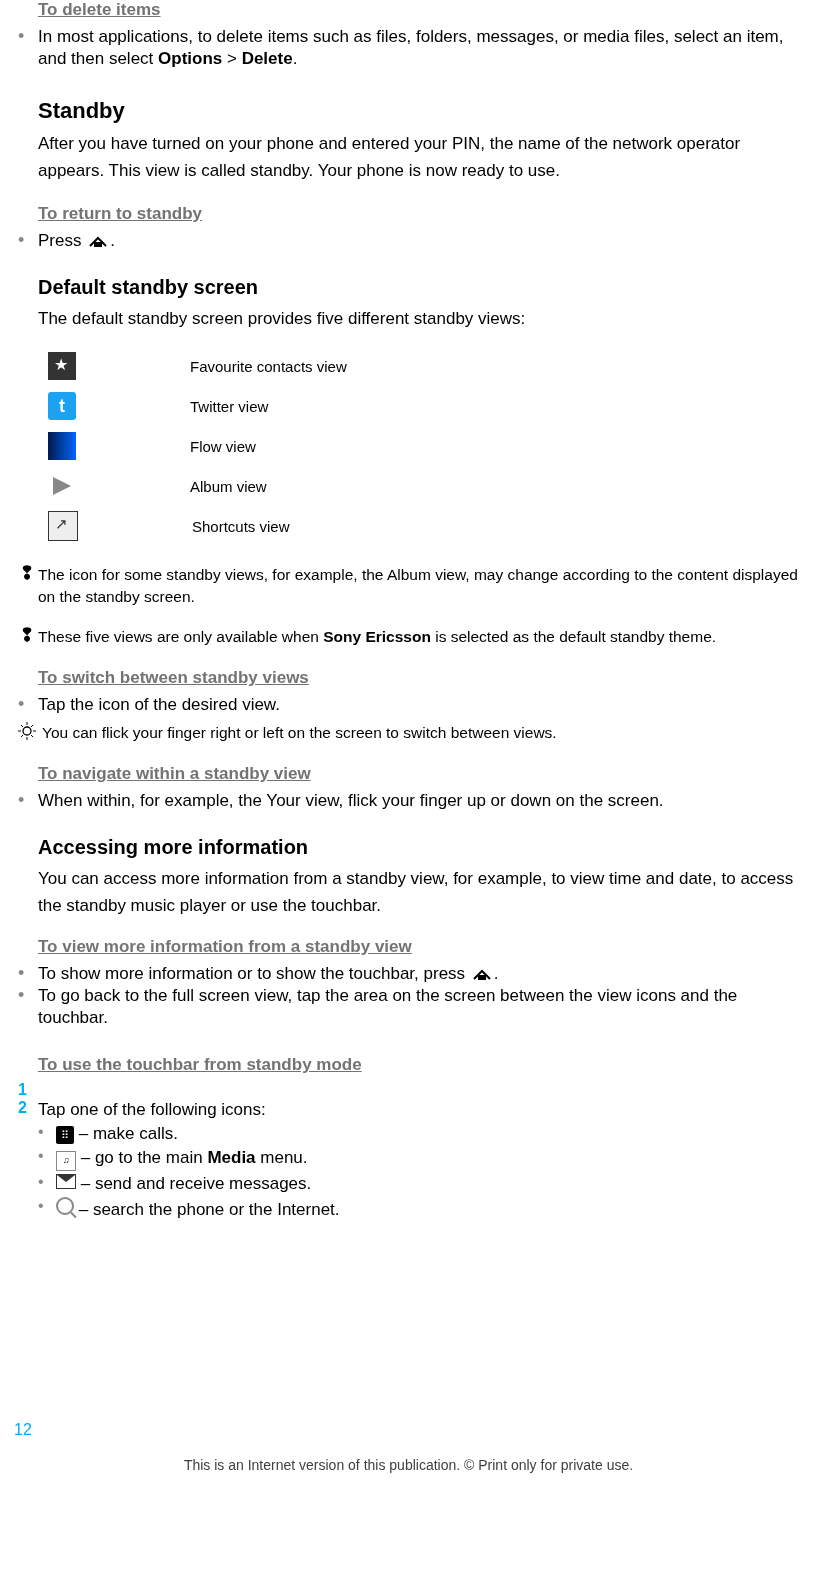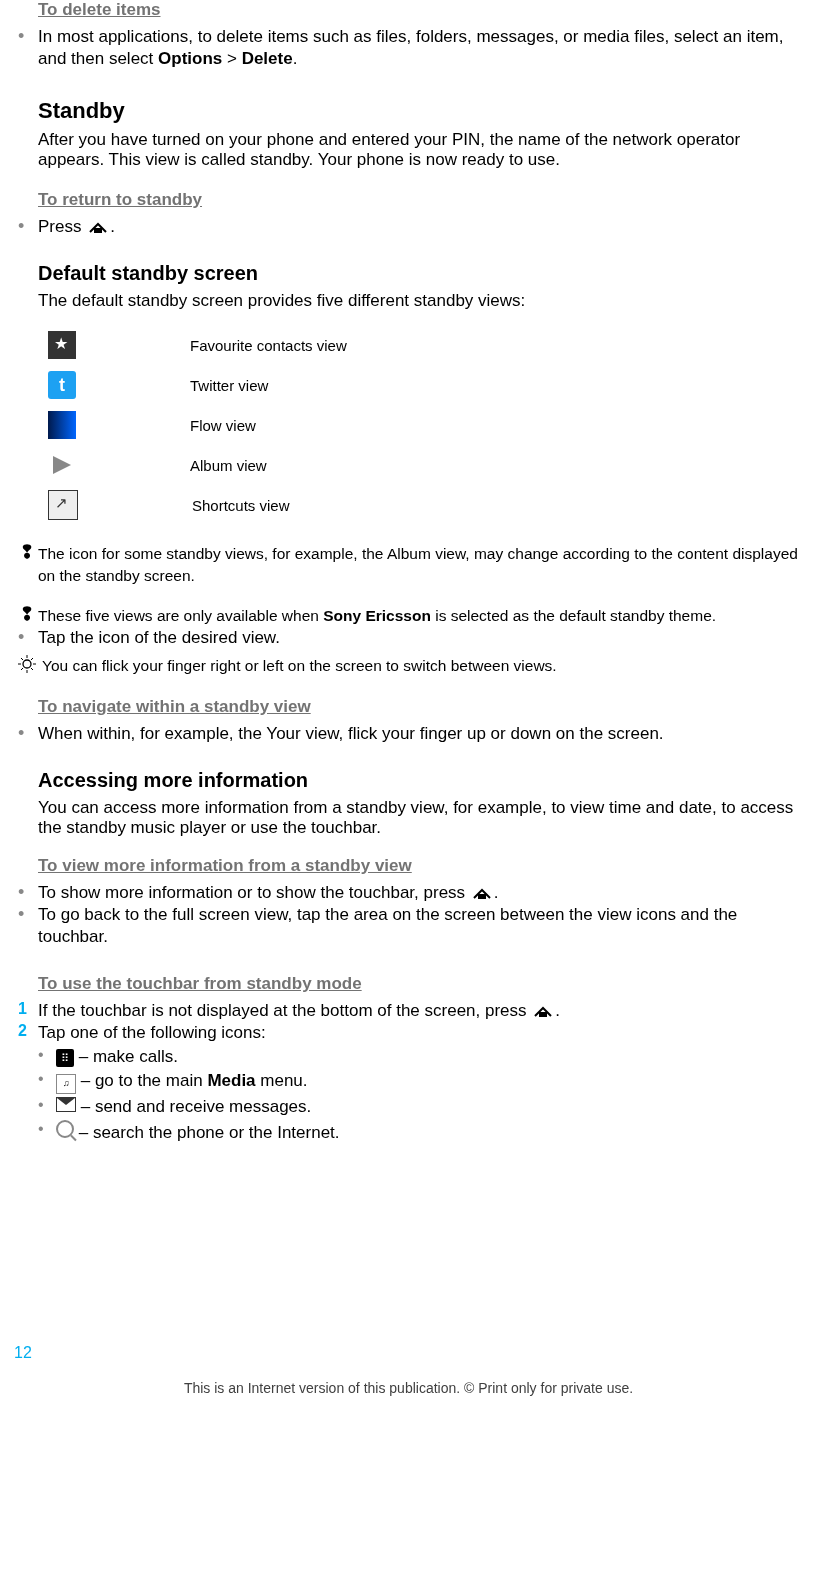--- a/index.html
+++ b/index.html
@@ -42,21 +42,21 @@
       font-size: 22px;
       margin: 28px 0 6px 24px;
     }
     .sub-heading {
       font-weight: bold;
       font-size: 20px;
       margin: 24px 0 6px 24px;
     }
     .body-text {
       font-size: 17px;
-      line-height: 20px;
+      line-height: 27px;
       margin: 0 0 0 24px;
     }
     .bold { font-weight: bold; }
     .table-rows {
       margin: 14px 0 14px 34px;
     }
     .table-row {
       display: flex;
       align-items: center;
       height: 40px;
@@ -210,20 +210,21 @@
     <span class="note-text">The icon for some standby views, for example, the Album view, may change according to the content displayed on the standby screen.</span>
   </div>
 
   <div class="note-row">
     <span class="note-icon">❢</span>
     <span class="note-text">
       <span>These five views are only available when </span><span class="bold">Sony Ericsson</span><span> is selected as the default standby theme.</span>
     </span>
   </div>
 
+  <div class="teal-heading" style="margin-top:20px">To switch between standby views</div>
   <div class="bullet-row">
     <span class="bullet">•</span>
     <span class="bullet-text">Tap the icon of the desired view.</span>
   </div>
   <div class="note-row" style="margin-top:6px">
     <span class="tip-icon">
       <svg width="18" height="18" viewBox="0 0 18 18">
           <circle cx="9" cy="9" r="4" fill="none" stroke="#000" stroke-width="1.3"></circle>
           <line x1="9" y1="0" x2="9" y2="3" stroke="#000"></line>
           <line x1="9" y1="15" x2="9" y2="18" stroke="#000"></line>
@@ -258,26 +259,20 @@
     </span>
   </div>
   <div class="bullet-row">
     <span class="bullet">•</span>
     <span class="bullet-text">To go back to the full screen view, tap the area on the screen between the view icons and the touchbar.</span>
   </div>
 
   <div class="teal-heading" style="margin-top:26px">To use the touchbar from standby mode</div>
   <div class="num-row">
     <span class="num">1</span>
-    <span class="bullet-text">
-      <span>If the touchbar is not displayed at the bottom of the screen, press </span><svg class="tiny-icon" width="20" height="12" viewBox="0 0 20 12">
-          <path d="M2 10 L10 2 L18 10" stroke="#000" stroke-width="2" fill="none"></path>
-          <rect x="6" y="6" width="8" height="5" fill="#000"></rect>
-        </svg><span>.</span>
-    </span>
   </div>
   <div class="num-row">
     <span class="num">2</span>
     <span class="bullet-text">Tap one of the following icons:</span>
   </div>
 
   <div class="sub-bullet-row">
     <span class="sub-bullet">•</span>
     <span class="bullet-text">
       <span class="icon-dial">⠿</span><span> – make calls.</span>

